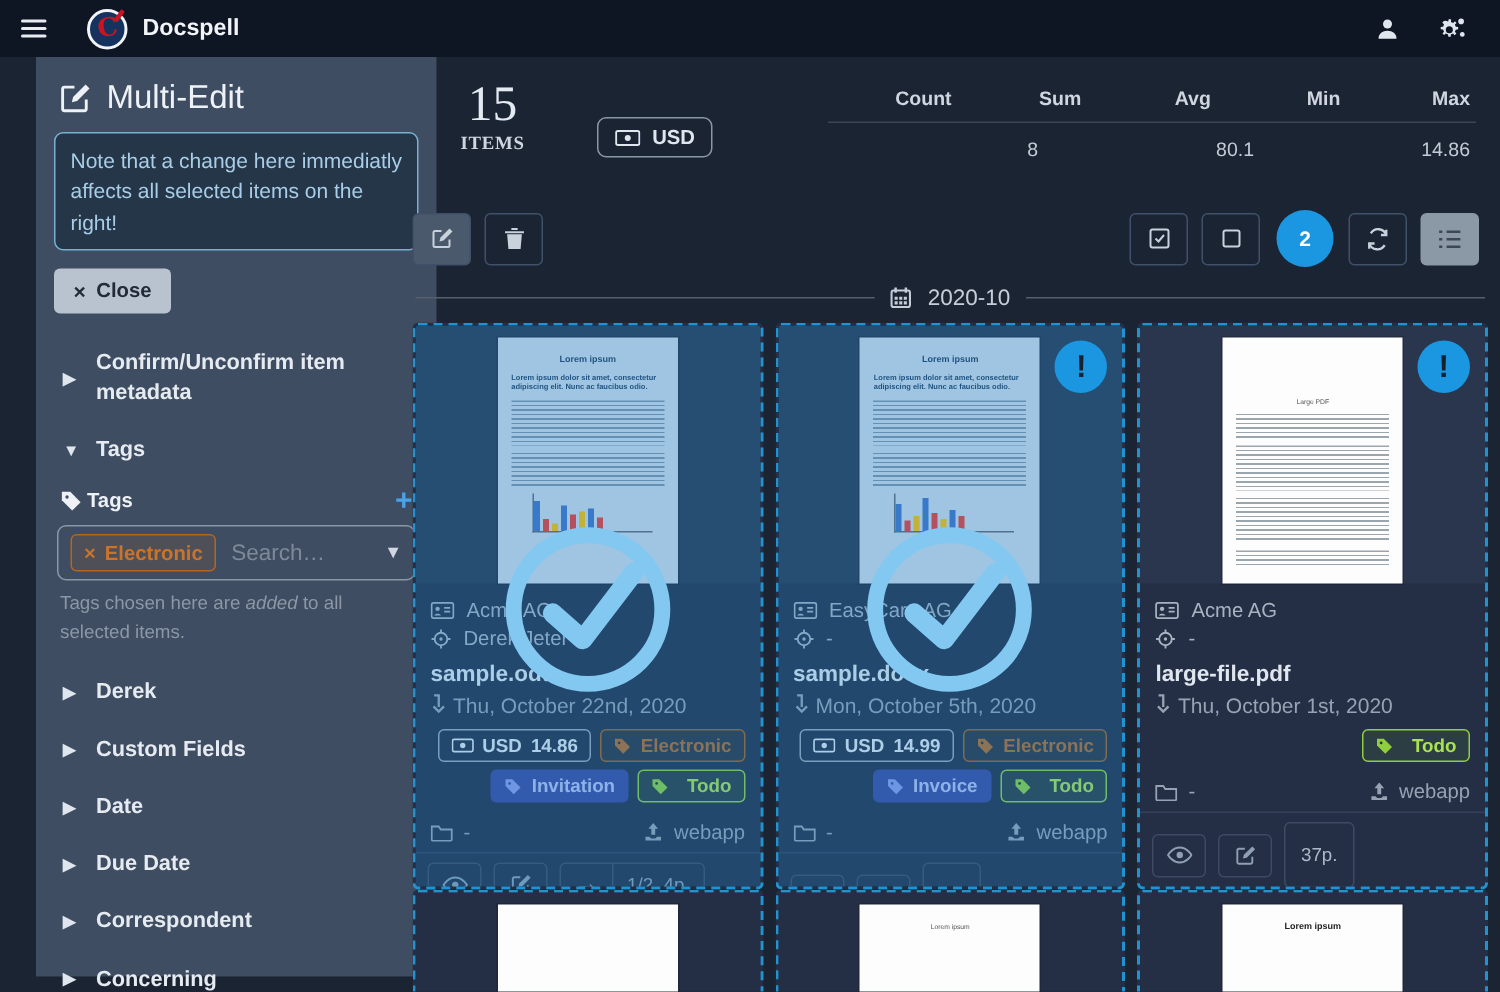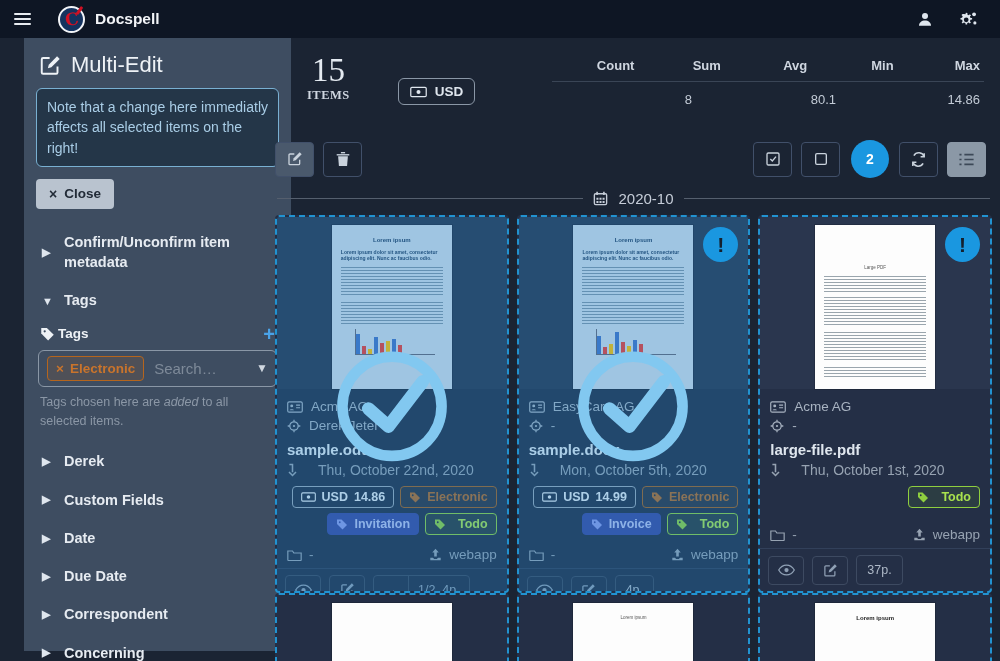--- a/index.html
+++ b/index.html
@@ -76,39 +76,39 @@
 
   .grid { display:grid; grid-template-columns:repeat(3,1fr); gap:8px; padding:0 8px; }
   .card { position:relative; border:2px dashed #2193d1; border-radius:4px; background:#242f46;
     display:flex; flex-direction:column; height:378px; overflow:hidden; cursor:pointer; }
   .card.short { height:300px; }
   .preview { height:172px; background:#2a364e; display:flex; justify-content:center; padding-top:8px; flex:none; }
   .card.short .preview { background:#242f46; height:260px; }
   .meta { padding:8px 10px 0 10px; font-size:13.5px; color:#a8b3c1; flex:1; }
   .meta-row { display:flex; align-items:center; gap:8px; padding:2px 0; }
   .item-name { font-weight:bold; font-size:15px; color:#dfe6ee; padding:6px 0 2px 0; }
-  .date-row { display:flex; align-items:center; gap:20px; color:#97a3b2; font-size:14px; padding:2px 0 6px 0; }
+  .date-row { display:flex; gap:4px; color:#97a3b2; font-size:14px; padding:2px 0 6px 0; }
   .badges { display:flex; flex-direction:column; gap:5px; align-items:flex-end; padding:2px 0 8px 0; }
   .badge-line { display:flex; gap:6px; }
   .badge { display:inline-flex; align-items:center; gap:6px; border-radius:4px; padding:3px 8px;
     font-size:12.5px; font-weight:bold; border:1px solid transparent; }
   .b-amount { border-color:#9aa6b6; color:#e2e7ee; }
   .b-orange { border-color:#a4601f; color:#b36a28; background:rgba(164,96,31,.08); }
   .b-blue   { background:#3a49a0; color:#b7c1ee; border-color:#3a49a0; }
   .b-green  { border-color:#8fcf3f; color:#a9e24e; background:rgba(120,190,50,.10);gap:12px; }
   .fs-row { display:flex; align-items:center; padding:4px 10px 6px 10px; color:#97a3b2; font-size:13.5px; }
   .fs-row .src { margin-left:auto; display:flex; align-items:center; gap:7px; }
   .card-footer { border-top:1px solid #32405a; padding:6px 8px; display:flex; align-items:center; gap:8px; flex:none; }
   .fbtn { min-width:36px; height:29px; border:1px solid #3d4a61; border-radius:4px; background:transparent;
     color:#8fa0b4; display:flex; align-items:center; justify-content:center; cursor:pointer; }
   .fgroup { display:flex; height:29px; border:1px solid #3d4a61; border-radius:4px; overflow:hidden; }
   .fgroup .cell { display:flex; align-items:center; justify-content:center; padding:0 9px; color:#8fa0b4; cursor:pointer; }
   .fgroup .cell + .cell { border-left:1px solid #3d4a61; }
   .pages { font-size:12.5px; color:#aeb9c7; }
-  .pages-pill { height:30px; border:1px solid #3d4a61; border-radius:4px; display:flex; align-items:center; padding:0 10px; }
+  .pages-pill { height:44px; border:1px solid #3d4a61; border-radius:4px; display:flex; align-items:center; padding:0 10px; }
 
   .sel-overlay { position:absolute; inset:0; background:rgba(30,140,215,.27); z-index:5;
     display:flex; align-items:center; justify-content:center; pointer-events:none; }
   .alert-badge { position:absolute; top:10px; right:10px; width:35px; height:35px; border-radius:50%;
     background:#1a97e0; color:#14202e; font-weight:bold; font-size:21px; display:flex; align-items:center;
     justify-content:center; z-index:6; }
 
   
   .doc { width:120px; background:#cfdbe6; box-shadow:0 0 0 1px rgba(0,0,0,.15); padding:12px 9px; font-size:5px; }
   .card.short .doc, .doc.white { background:#fdfdfd; }

